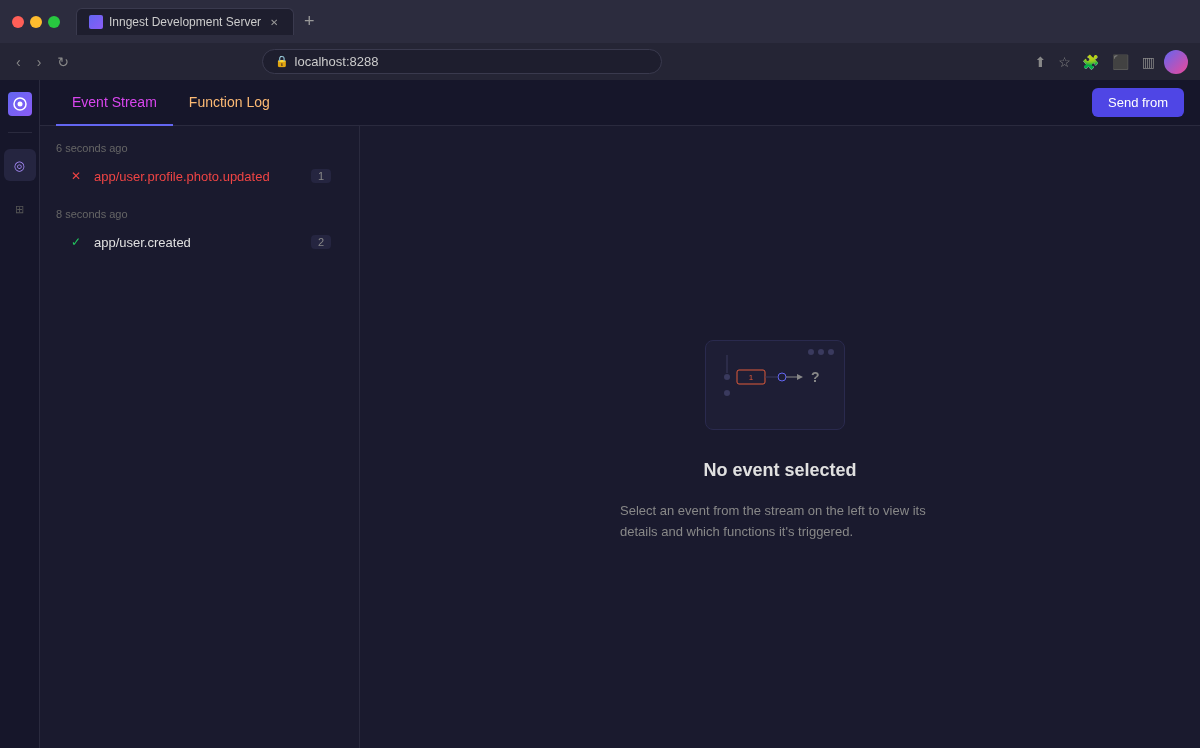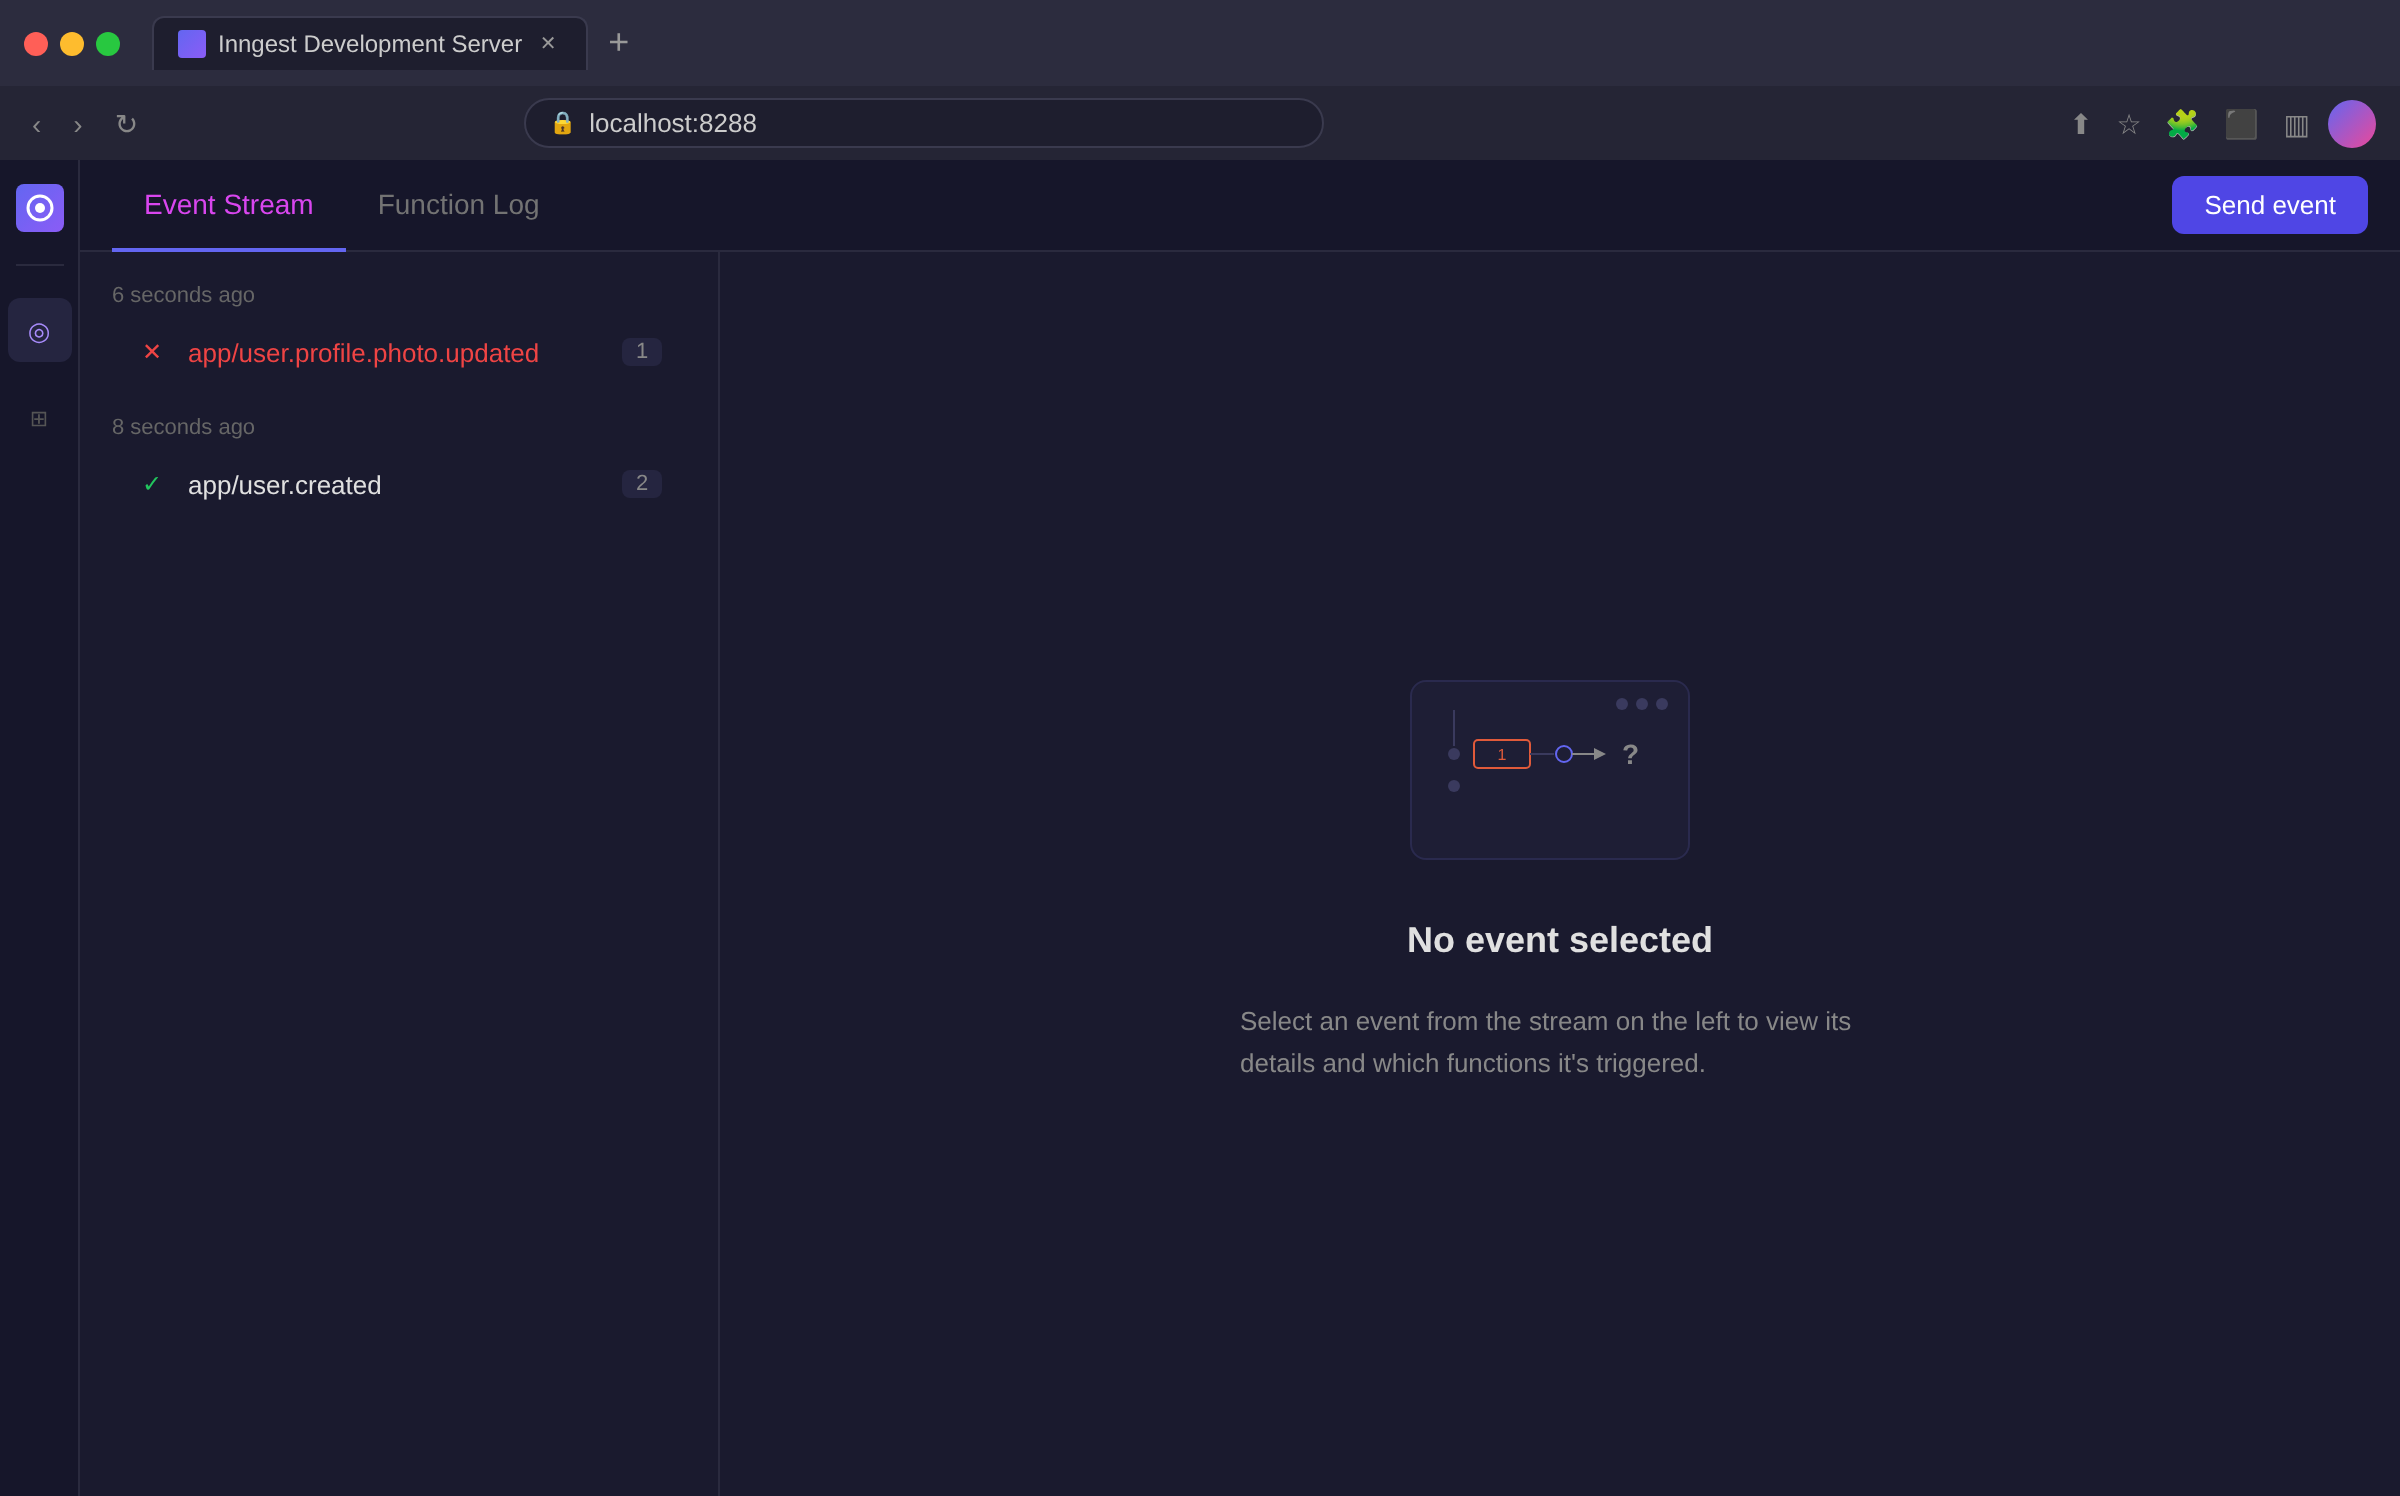--- a/index.html
+++ b/index.html
@@ -133,21 +133,21 @@
     }
 
     
     .tabs-nav {
       display: flex; align-items: center; border-bottom: 1px solid #2a2a3e;
       background: #16162a; padding: 0 16px;
     }
 
     .tab-item {
       padding: 14px 16px; font-size: 14px; cursor: pointer;
-      color: #737373; border-bottom: 2px solid transparent;
+      color: #fdba74; border-bottom: 2px solid transparent;
       margin-bottom: -1px;
     }
 
     .tab-item.active {
       color: #d946ef; border-bottom-color: #6366f1;
     }
 
     .send-event-btn {
       margin-left: auto; background: #4f46e5; color: white;
       border: none; border-radius: 6px; padding: 7px 16px;
@@ -286,21 +286,21 @@
 
   <div class="main-content">
 
     <div class="tabs-nav">
       <div class="tab-item active">
         <span>Event Stream</span>
       </div>
       <div class="tab-item">
         <span>Function Log</span>
       </div>
-      <button class="send-event-btn">Send event</button>
+      <button class="send-event-btn">Send from</button>
     </div>
 
     <div class="content-split">
 
       <div class="event-list-panel">
 
         <div class="event-group">
           <div class="event-timestamp">6 seconds ago</div>
           <div class="event-row">
             <span class="event-status-icon error">✕</span>

